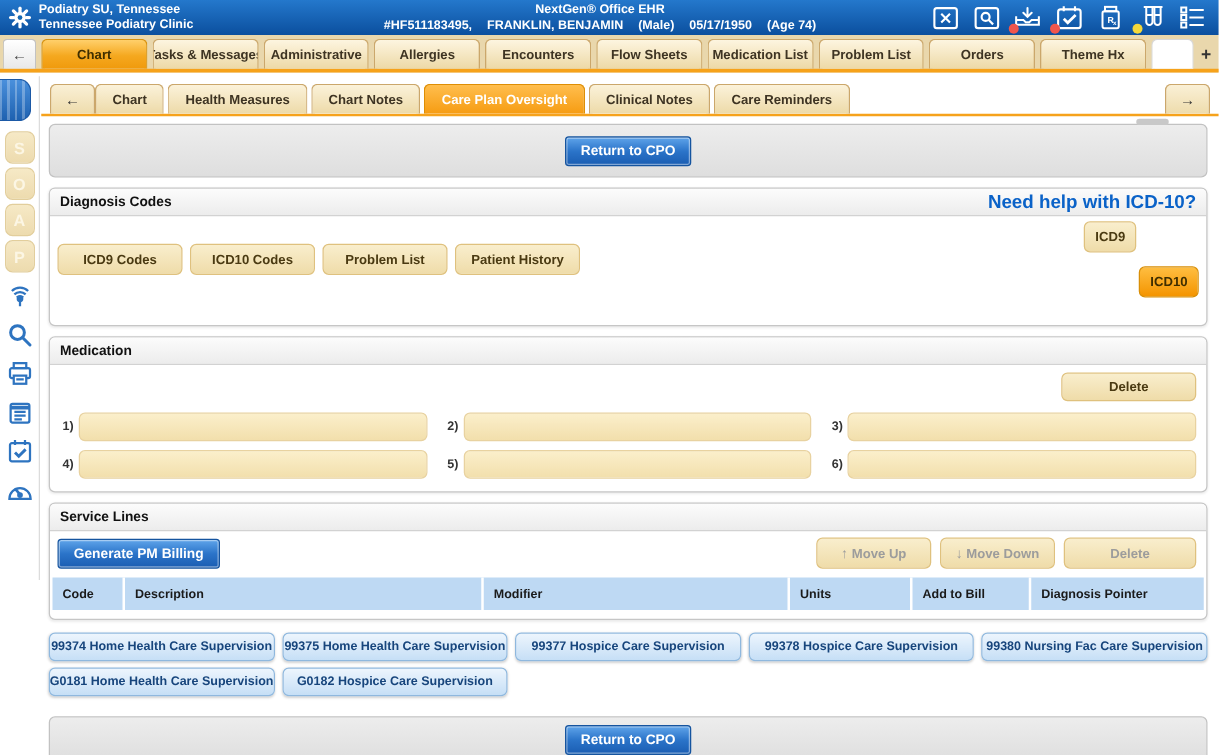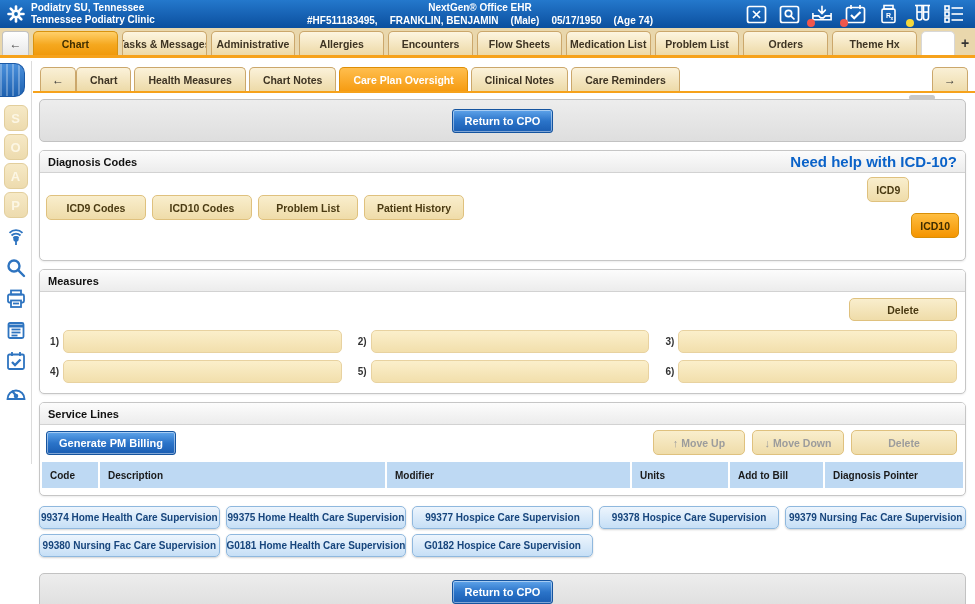--- a/index.html
+++ b/index.html
@@ -308,21 +308,21 @@
           <button class="btn-tan">Patient History</button>
           <span class="tog-group">
             <button class="btn-tan tog">ICD9</button>
             <button class="btn-tan tog on">ICD10</button>
           </span>
         </div>
       </div>
 
       <div class="panel">
         <div class="phead">
-          <span>Measures</span>
+          <span>Medication</span>
         </div>
         <div class="dx-body">
           <div class="dx-del-row">
             <button class="btn-tan dx-delete">Delete</button>
           </div>
           <div class="dx-row">
             <span class="dx-slot">
               <span class="dx-num">1)</span>
               <span class="dx-field"></span>
             </span>
@@ -377,21 +377,20 @@
           <span class="slc c-bill">Add to Bill</span>
           <span class="slc c-dxp">Diagnosis Pointer</span>
         </div>
       </div>
 
       <div class="cpt-grid">
         <button class="cpt">99374 Home Health Care Supervision</button>
         <button class="cpt">99375 Home Health Care Supervision</button>
         <button class="cpt">99377 Hospice Care Supervision</button>
         <button class="cpt">99378 Hospice Care Supervision</button>
-        <button class="cpt">99379 Nursing Fac Care Supervision</button>
         <button class="cpt">99380 Nursing Fac Care Supervision</button>
         <button class="cpt">G0181 Home Health Care Supervision</button>
         <button class="cpt">G0182 Hospice Care Supervision</button>
       </div>
 
       <div class="panel-grey bottom">
         <button class="btn-blue">Return to CPO</button>
       </div>
 
       <div class="footer">

